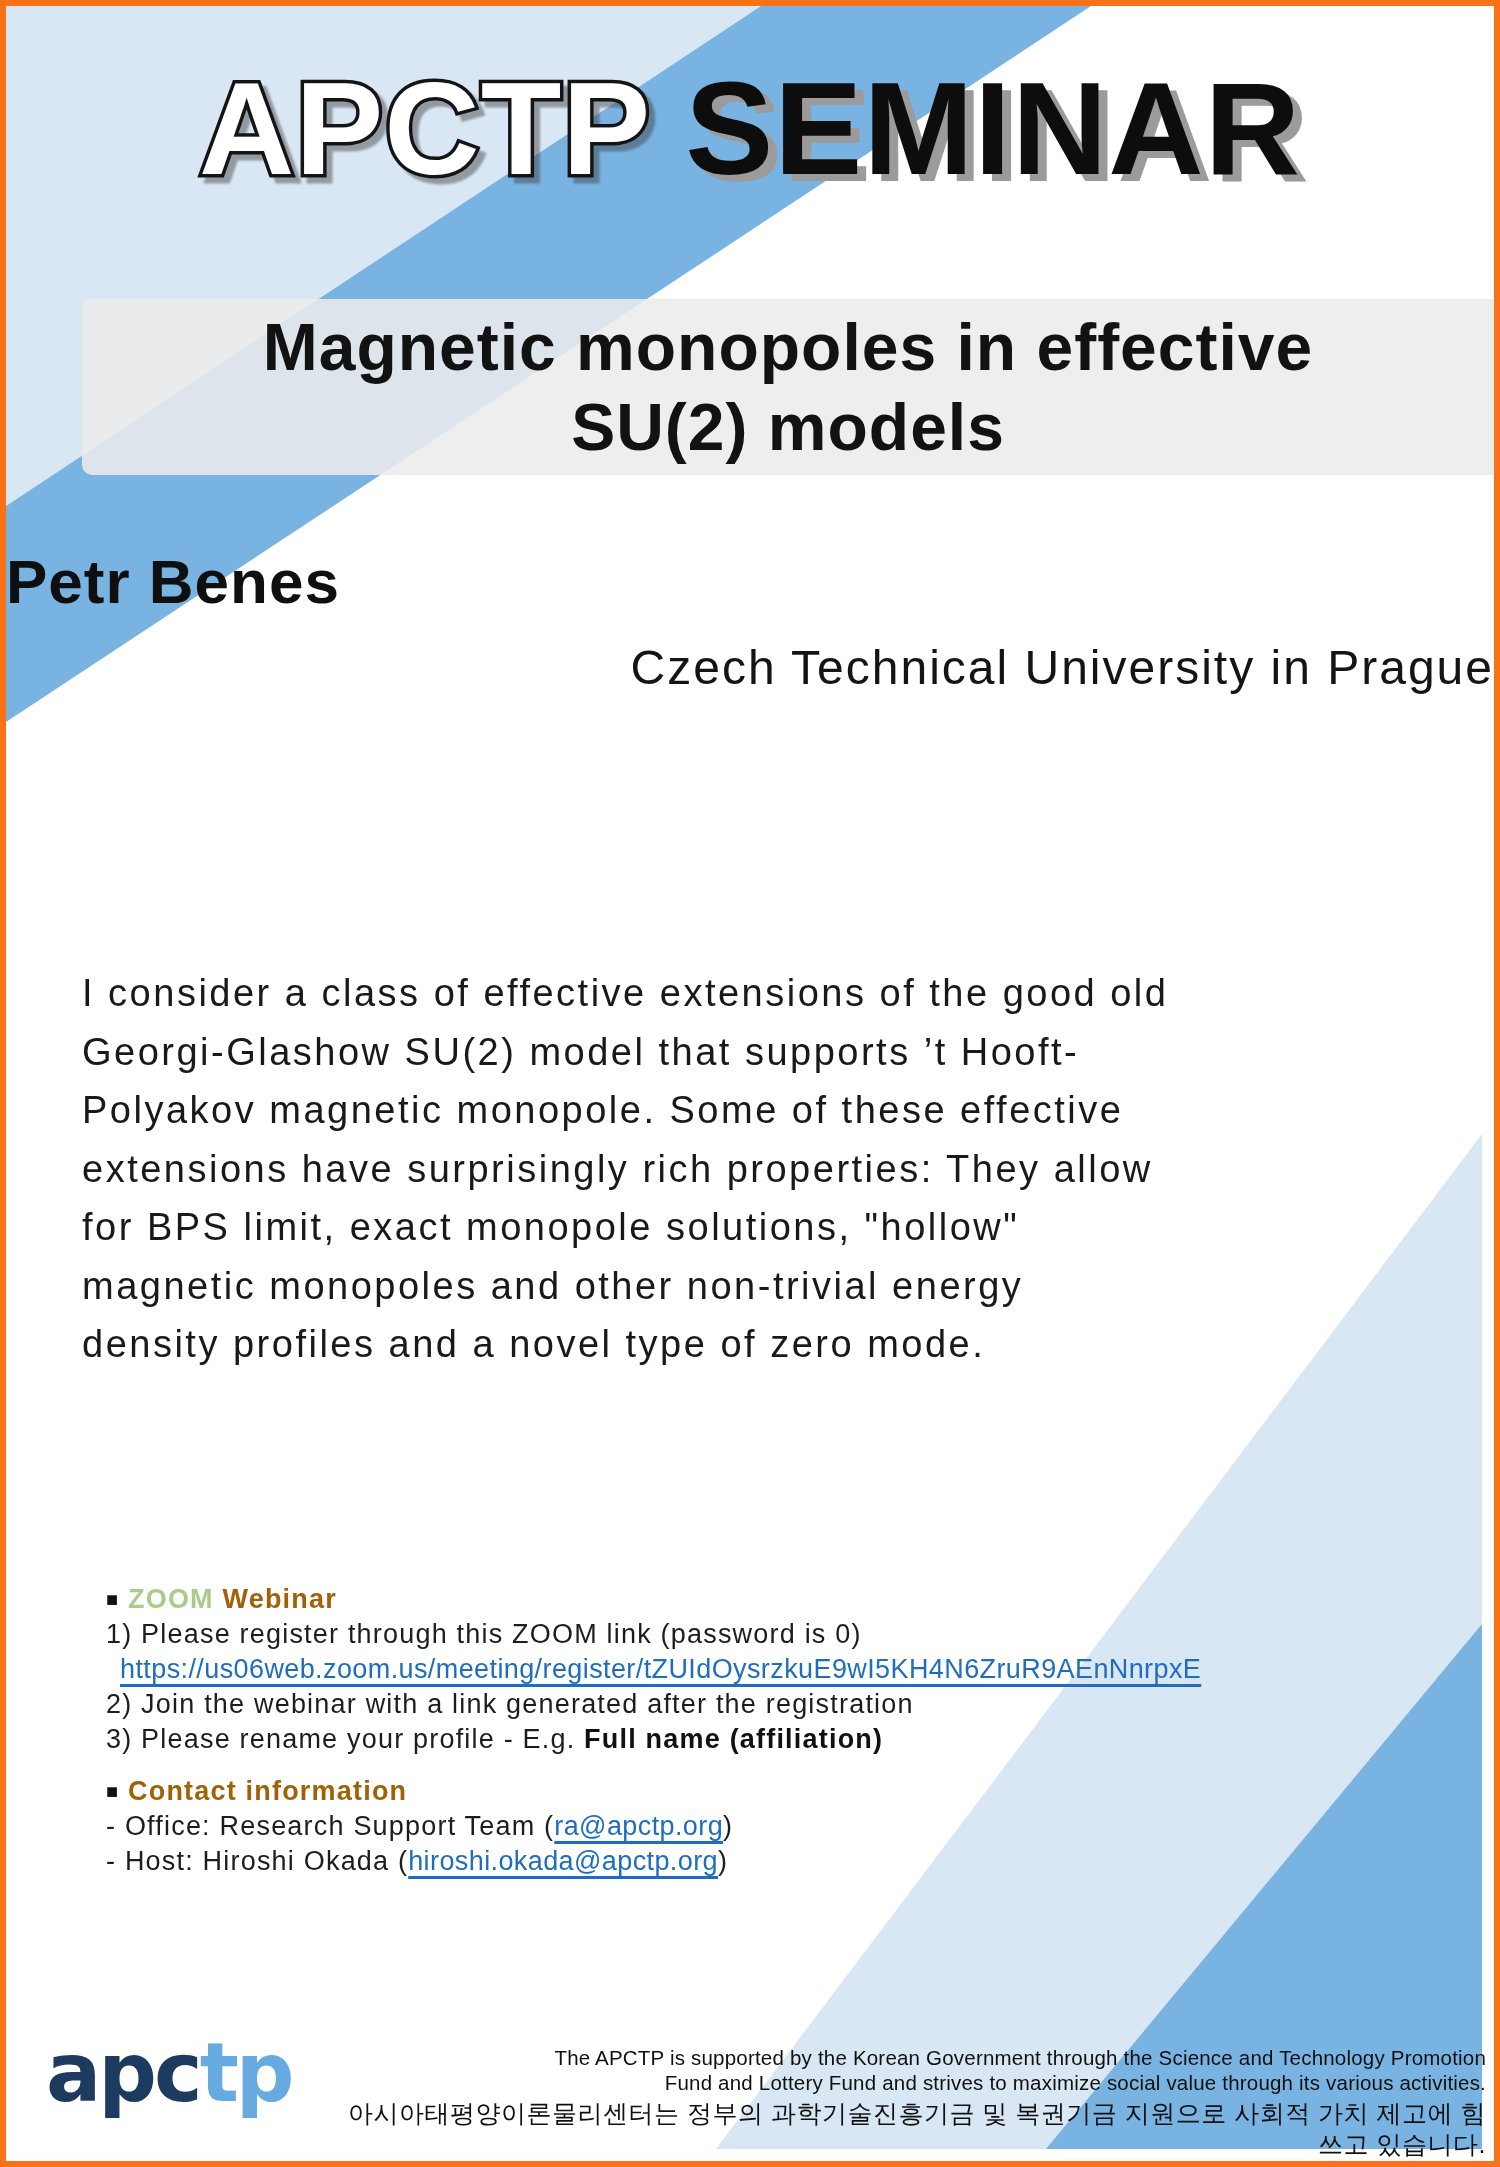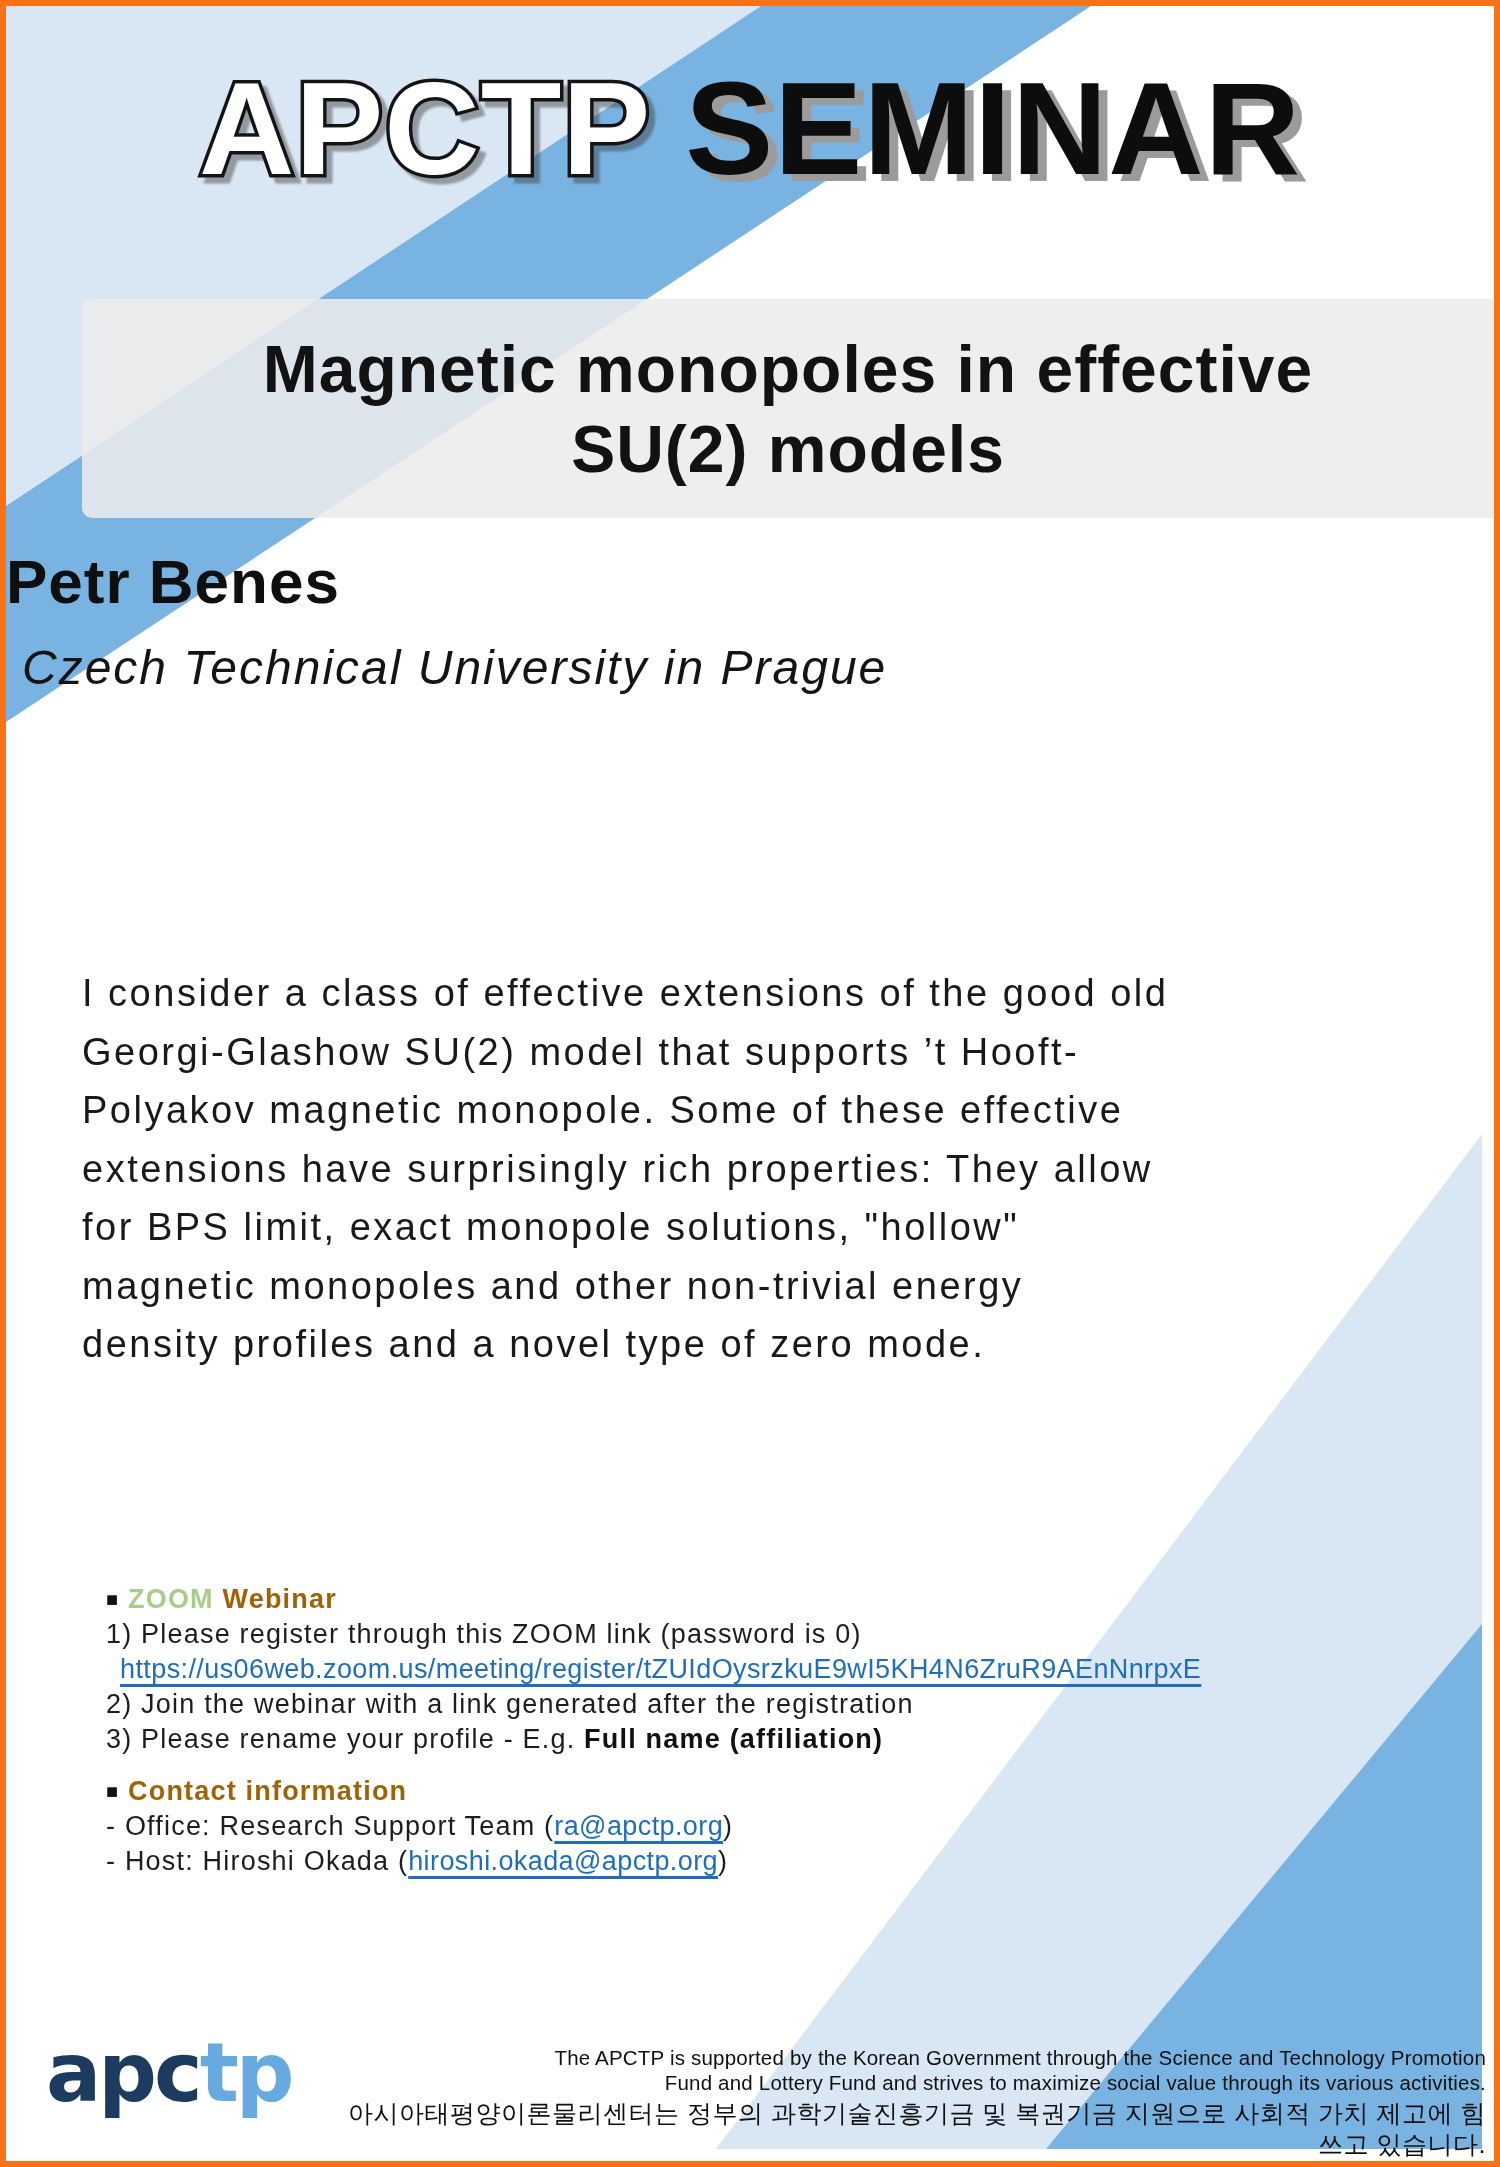--- a/index.html
+++ b/index.html
@@ -29,38 +29,38 @@
     -webkit-text-stroke:7px #141414;
     paint-order:stroke fill;
     filter:drop-shadow(6px 6px 1px rgba(60,60,60,0.45));
   }
   .brand-solid{
     color:#0d0d0d;margin-left:34px;
     text-shadow:9px 7px 0 #9b9b9b;
   }
   
   .title-band{
-    position:absolute;left:76px;right:0;top:293px;height:219px;z-index:2;
+    position:absolute;left:76px;right:0;top:293px;height:176px;z-index:2;
     background:rgba(236,236,236,0.87);
     border-radius:10px 0 0 10px;
     display:flex;flex-direction:column;justify-content:center;align-items:center;
   }
   .title-line{
     font-size:66px;line-height:80px;font-weight:700;color:#121212;
     letter-spacing:1px;text-align:center;
   }
   
   .speaker{
     position:absolute;left:0;right:0;top:540px;z-index:3;
     font-size:62px;line-height:72px;font-weight:700;color:#0f0f0f;
     letter-spacing:1px;
   }
   .affiliation{
     position:absolute;left:0;right:0;top:632px;z-index:3;
-    text-align:left;font-size:48px;line-height:60px;font-style:italic;color:#141414;
+    text-align:right;font-size:48px;line-height:60px;color:#141414;
     letter-spacing:2px;
     padding-left:16px;
   }
   
   .when-where{
     position:absolute;right:40px;top:746px;z-index:3;
     text-align:right;font-weight:700;font-size:42px;line-height:48px;
     letter-spacing:2px;color:#101010;white-space:nowrap;
   }
   .zoom-green{color:#76b642;}

